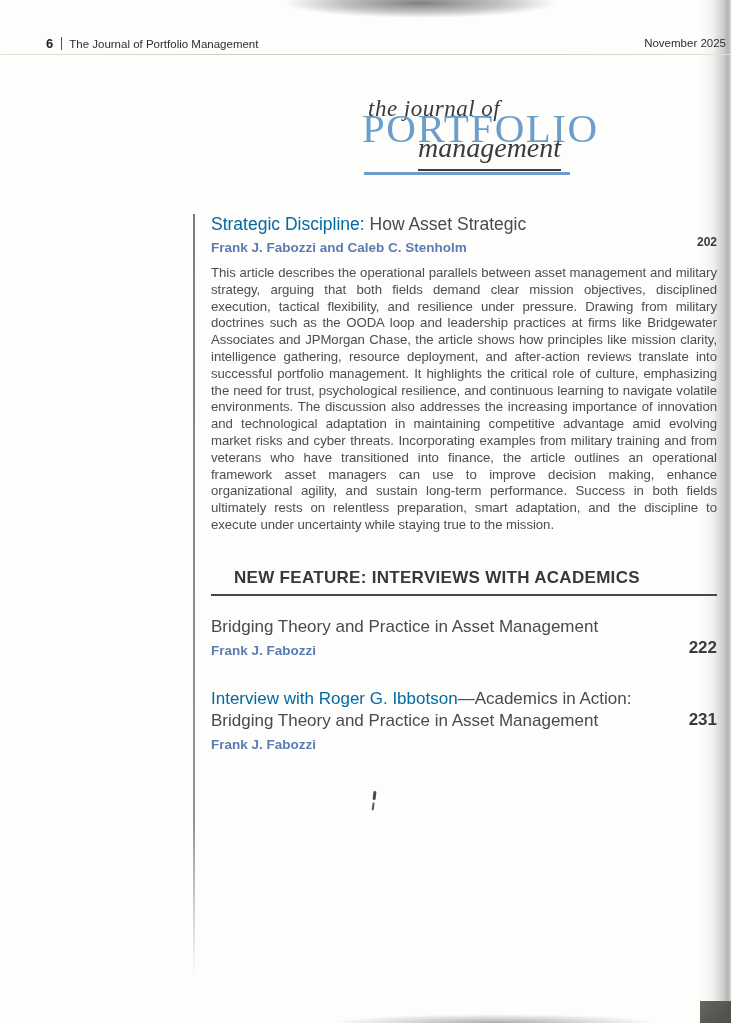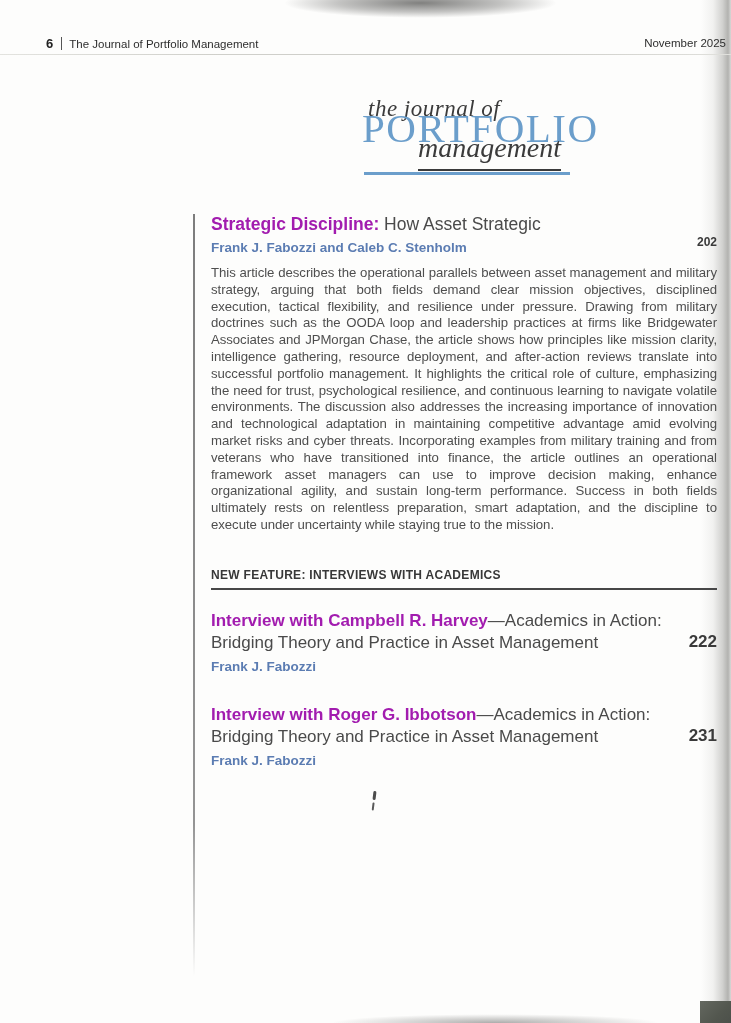--- a/index.html
+++ b/index.html
@@ -80,35 +80,35 @@
     position:absolute; left:2px; top:76px; width:206px; height:3px; background:var(--logo-blue);
   }
   
   .toc-vline{
     position:absolute; left:193px; top:214px; width:2px; height:762px;
     background:linear-gradient(to bottom, #7d7d7d, #949494 80%, rgba(150,150,150,0));
   }
   .toc{position:absolute; left:211px; top:213px; width:506px;}
   .entry{position:relative;}
   .entry-title{font-size:17.5px; line-height:22px; color:#4a4a4a;}
-  .entry-title b{font-weight:bold; color:#a21caf;}
+  .entry-title b{font-weight:normal; color:#0369a1;}
   .pagenum{
     position:absolute; right:0; top:22px;
     font-size:12px; font-weight:bold; color:#3a3a3a;
   }
   .authors{
     margin-top:5px; font-size:13.5px; font-weight:bold; color:var(--author-blue);
   }
   .abstract{
     margin-top:10px; width:506px;
     font-size:13.2px; line-height:16.8px; color:var(--text-body);
     text-align:justify; letter-spacing:-0.05px;
   }
   .section-head{
-    margin-top:34px; font-size:12px; font-weight:bold; color:#383838; letter-spacing:0.3px;
+    margin-top:34px; font-size:17px; font-weight:bold; color:#383838; letter-spacing:0.3px;margin-left:23px;
   }
   .section-rule{margin-top:6px; height:2px; background:var(--rule-dark);}
   .interview-1{margin-top:20px;}
   .interview-2{margin-top:30px;}
   .interview .entry-title{font-size:17px;}
   .interview .pagenum{font-size:17px;}
 </style>
 </head>
 <body>
 
@@ -144,21 +144,20 @@
     <div class="pagenum">202</div>
     <div class="authors">Frank J. Fabozzi and Caleb C. Stenholm</div>
     <div class="abstract">This article describes the operational parallels between asset management and military strategy, arguing that both fields demand clear mission objectives, disciplined execution, tactical flexibility, and resilience under pressure. Drawing from military doctrines such as the OODA loop and leadership practices at firms like Bridgewater Associates and JPMorgan Chase, the article shows how principles like mission clarity, intelligence gathering, resource deployment, and after-action reviews translate into successful portfolio management. It highlights the critical role of culture, emphasizing the need for trust, psychological resilience, and continuous learning to navigate volatile environments. The discussion also addresses the increasing importance of innovation and technological adaptation in maintaining competitive advantage amid evolving market risks and cyber threats. Incorporating examples from military training and from veterans who have transitioned into finance, the article outlines an operational framework asset managers can use to improve decision making, enhance organizational agility, and sustain long-term performance. Success in both fields ultimately rests on relentless preparation, smart adaptation, and the discipline to execute under uncertainty while staying true to the mission.</div>
   </div>
 
   <div class="section-head">NEW FEATURE: INTERVIEWS WITH ACADEMICS</div>
   <div class="section-rule"></div>
 
   <div class="entry interview interview-1">
     <div class="entry-title">
-      <div><b>Interview with Campbell R. Harvey</b><span>—Academics in Action:</span></div>
       <div>Bridging Theory and Practice in Asset Management</div>
     </div>
     <div class="pagenum">222</div>
     <div class="authors">Frank J. Fabozzi</div>
   </div>
 
   <div class="entry interview interview-2">
     <div class="entry-title">
       <div><b>Interview with Roger G. Ibbotson</b><span>—Academics in Action:</span></div>
       <div>Bridging Theory and Practice in Asset Management</div>

